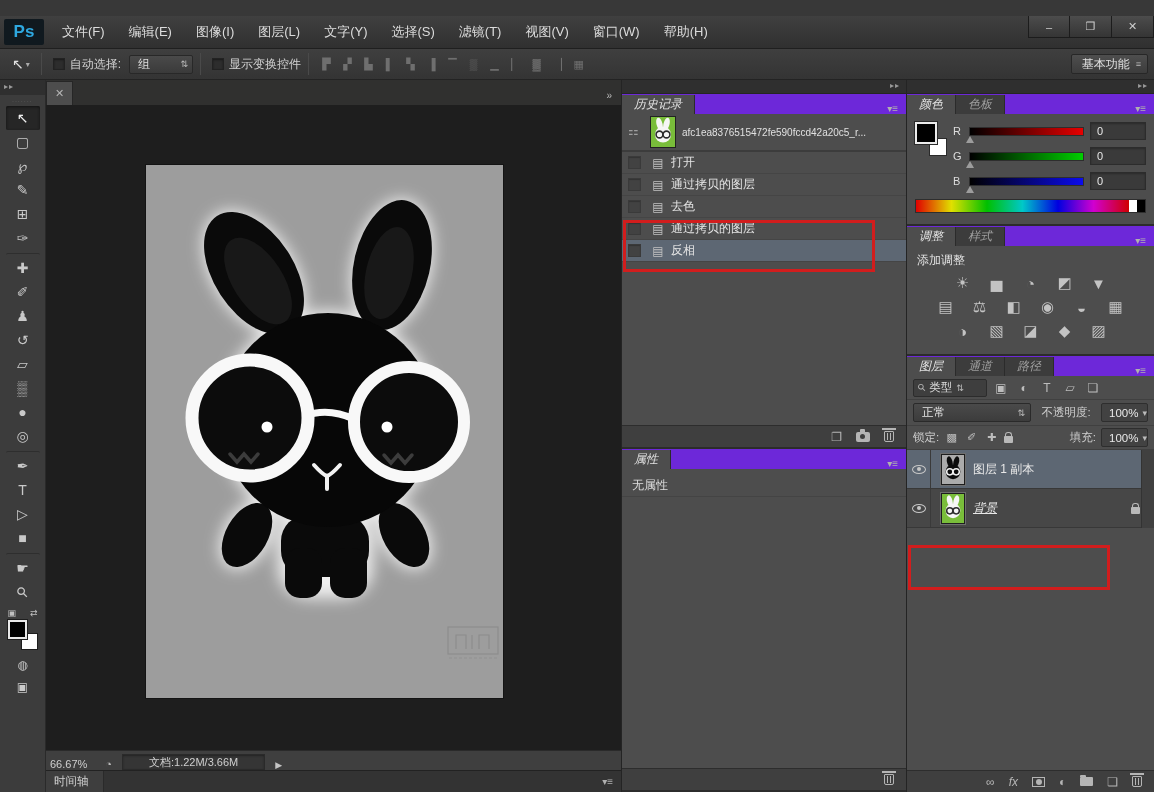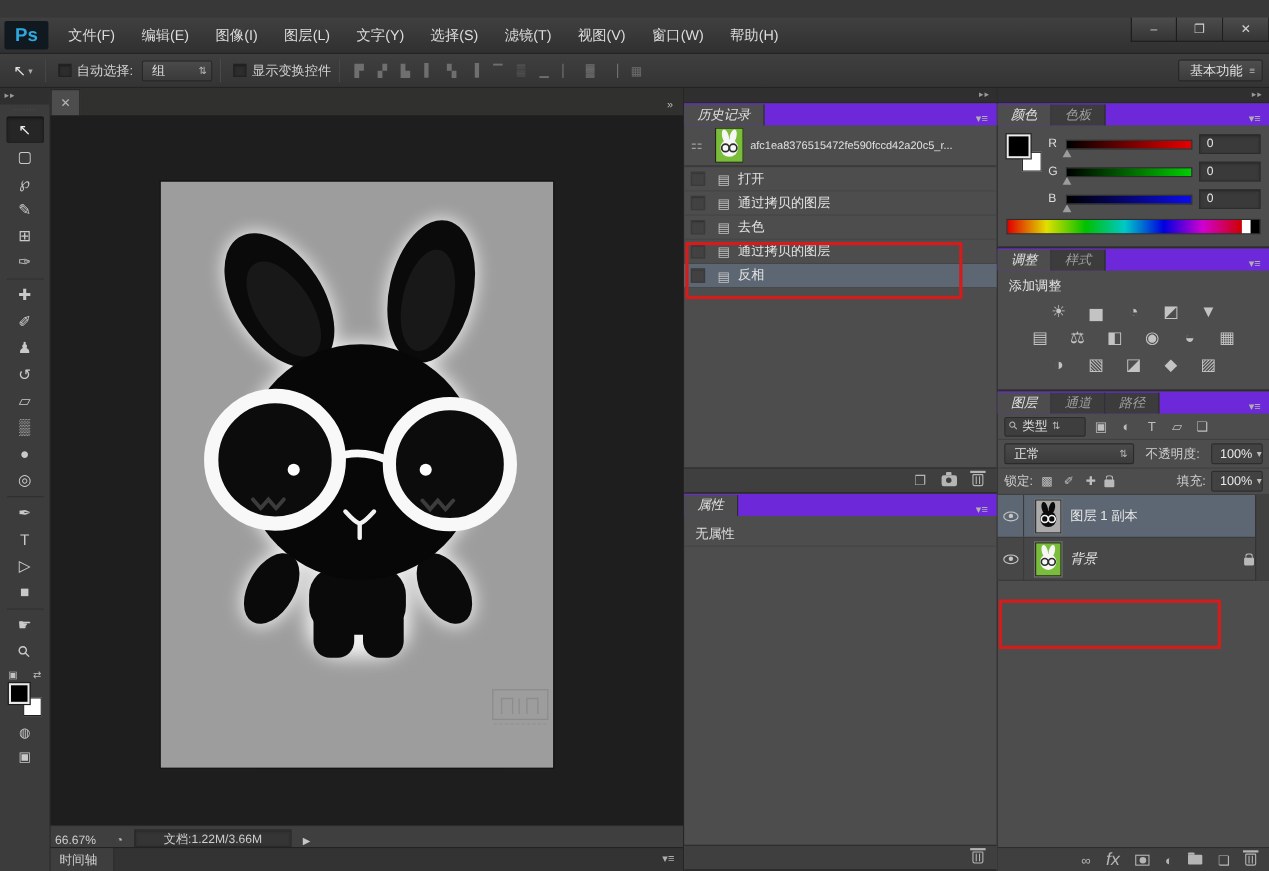--- a/index.html
+++ b/index.html
@@ -185,21 +185,21 @@
     border-bottom:1px solid #383838; }
   .layer-row.selected { background:#5d6773; }
   .eye-cell { width:24px; flex:0 0 24px; height:100%; border-right:1px solid #3a3a3a;
     display:flex; align-items:center; justify-content:center; }
   .eye { position:relative; width:14px; height:9px; border:1px solid #c7c7c7; border-radius:50%; }
   .eye::after { content:''; position:absolute; left:4px; top:1.5px; width:4px; height:4px;
     background:#c7c7c7; border-radius:50%; }
   .layer-thumb { width:24px; height:31px; margin:0 8px 0 10px; border:1px solid #1e1e1e;
     outline:1px solid #6e6e6e; }
   .layer-name { font-size:12px; color:#e8e8e8; }
-  .layer-name.italic { font-style:italic; }
+  .layer-name.italic { font-style:italic;text-decoration:underline; }
   .layer-lock { margin-left:auto; margin-right:14px; }
   .thumb-black { background:#ababab; } .thumb-black .bb { fill:#0c0c0c; }
   .thumb-black .br { stroke:#f2f2f2; fill:#0c0c0c; }
   .thumb-white { background:#5f5f5f; } .thumb-white .bb { fill:#f4f4f4; }
   .thumb-white .br { stroke:#333; fill:#f4f4f4; }
   .thumb-green { background:#79bd3a; } .thumb-green .bb { fill:#f6f6f6; }
   .thumb-green .br { stroke:#2d2d2d; fill:#f6f6f6; }
   #layers-scroll { position:absolute; right:0; top:0; bottom:0; width:13px; background:#404040;
     border-left:1px solid #333; }
   #redbox-layer { left:1px; top:95px; width:202px; height:45px; }
@@ -218,21 +218,21 @@
   .i-camera::after { content:''; position:absolute; top:2px; left:4px; width:5px; height:5px;
     background:#3f3f3f; border-radius:50%; }
   .i-folder { position:relative; width:13px; height:9px; background:#b5b5b5; border-radius:1px;
     display:inline-block; }
   .i-folder::before { content:''; position:absolute; top:-2px; left:0; width:6px; height:2px;
     background:#b5b5b5; border-radius:1px 1px 0 0; }
   .i-mask { position:relative; width:13px; height:10px; border:1px solid #b5b5b5; display:inline-block; }
   .i-mask::after { content:''; position:absolute; top:1.5px; left:3px; width:6px; height:6px;
     background:#b5b5b5; border-radius:50%; }
   .glyph-ico { font-size:12px; color:#b5b5b5; }
-  .fx { font-style:italic; font-size:16px; color:#b5b5b5; }
+  .fx { font-style:italic; font-size:12px; color:#b5b5b5; }
 </style>
 </head>
 <body>
 
 <div id="app">
 
   <div id="titlebar">
     <div id="ps-logo">Ps</div>
 
       <div class="menu-item">

